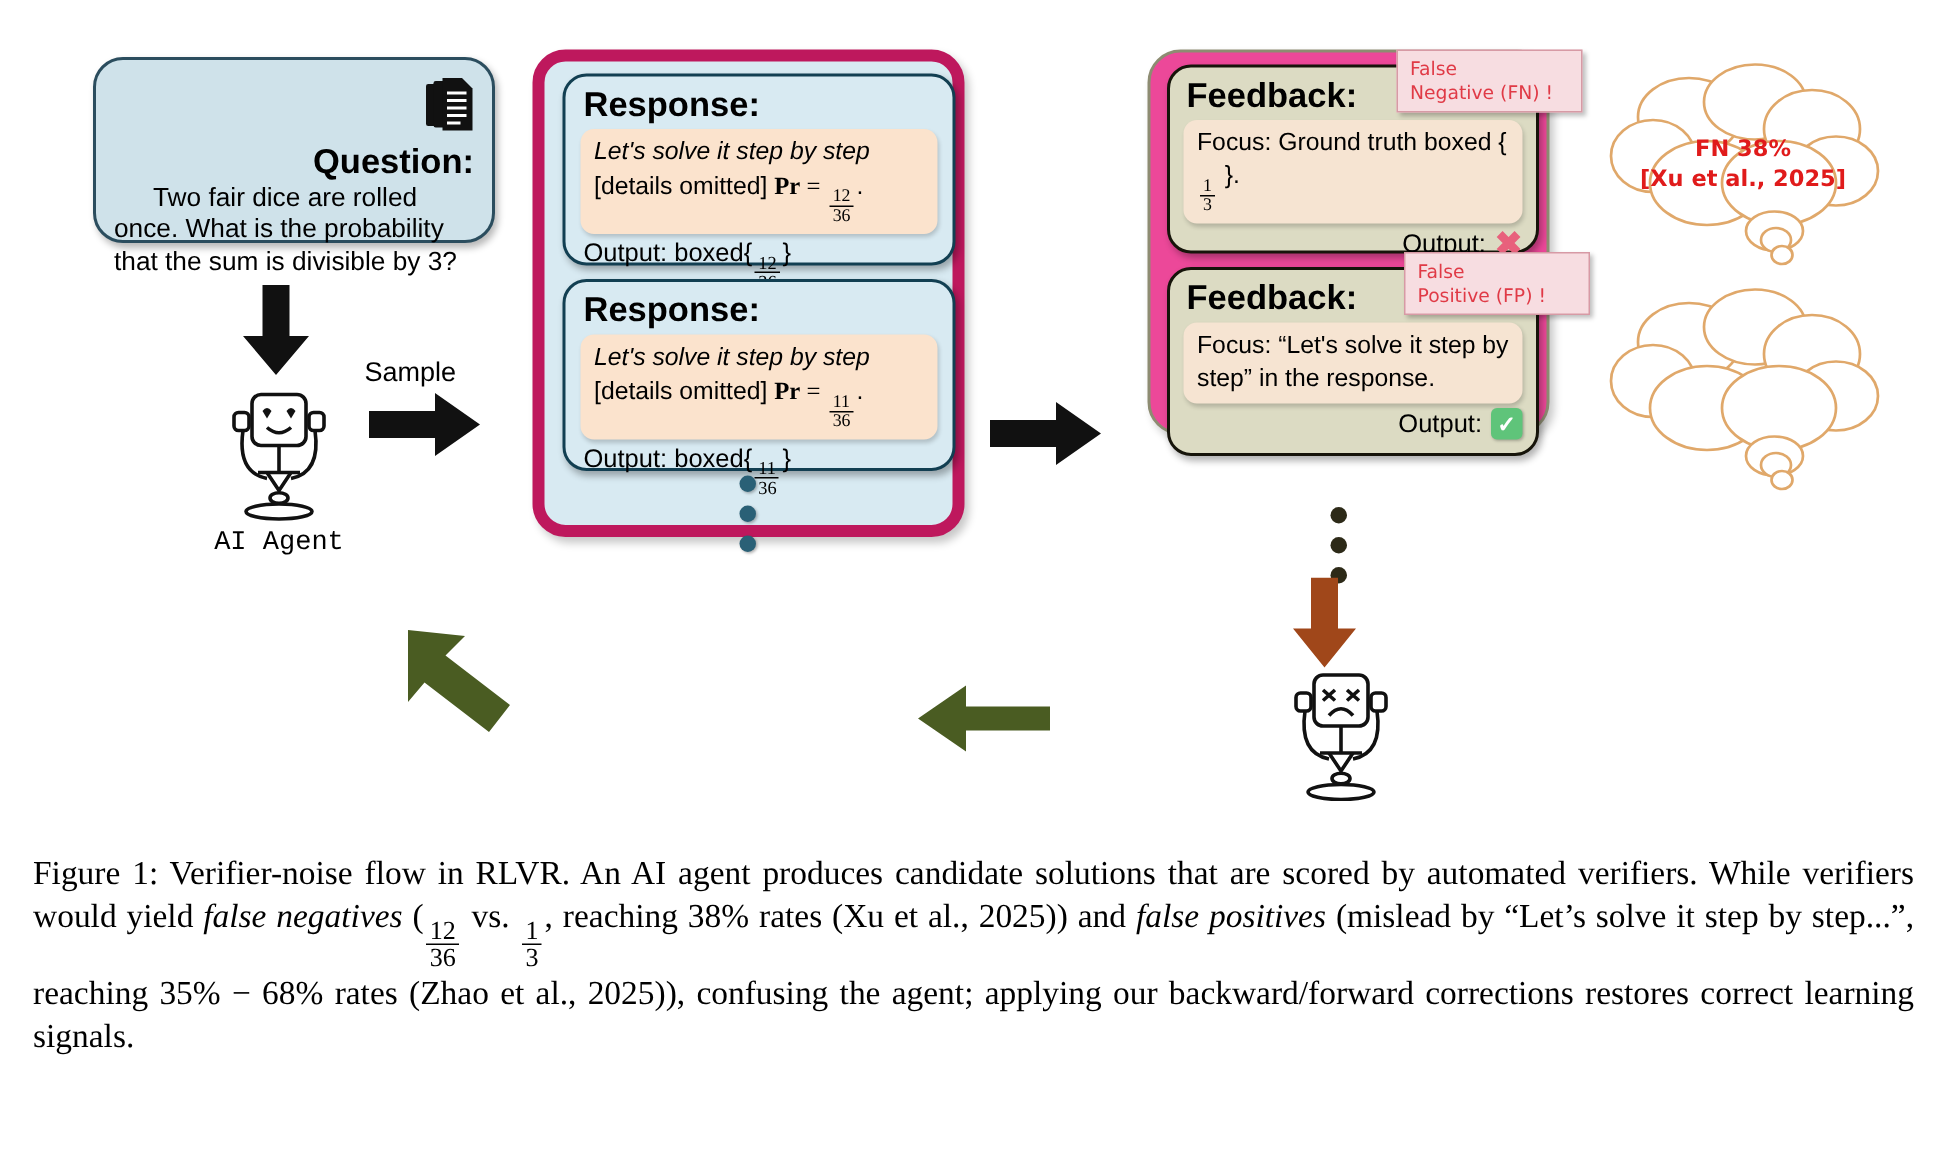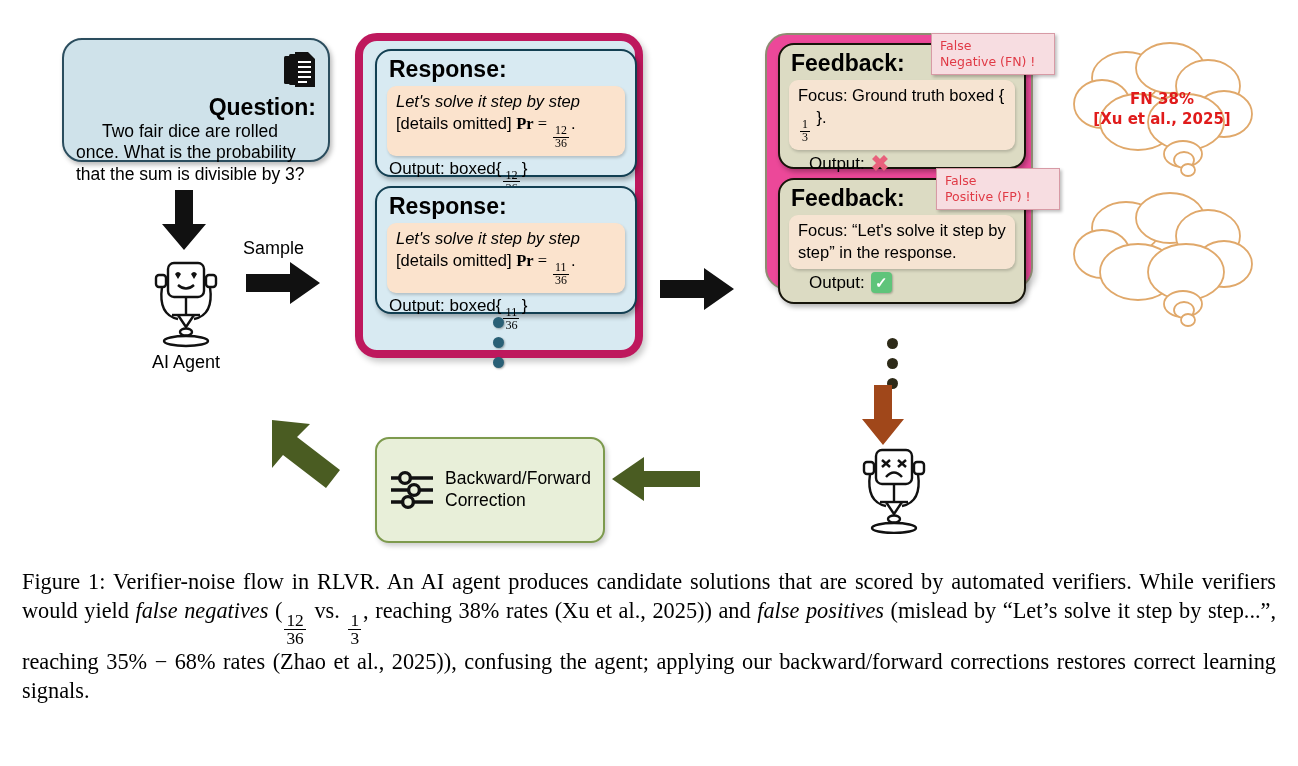--- a/index.html
+++ b/index.html
@@ -77,21 +77,21 @@
     padding:3px 9px 6px 9px;box-sizing:border-box;
   }
   #feedback-1{top:8px;height:126px;}
   #feedback-2{top:143px;height:126px;}
   .fb-title{font-size:23px;font-weight:600;line-height:1.18;margin:2px 0 3px 2px;}
   .fb-quote{
     background:#f6e4d2;border-radius:9px;padding:5px 9px 6px 9px;
     box-shadow:1px 2px 3px rgba(0,0,0,.18);
     font-size:16.5px;line-height:1.3;
   }
-  .fb-out{font-size:17px;margin-top:3px;margin-left:20px;display:flex;align-items:center;gap:6px;}
+  .fb-out{font-size:17px;margin-top:3px;margin-left:20px;display:flex;align-items:center;gap:6px;justify-content:flex-end;}
 
   
   .tag{
     position:absolute;background:#f7dde1;border:1px solid #d79aa5;
     color:#e03a46;font-size:12.5px;line-height:1.25;padding:4px 8px 5px 8px;
     box-shadow:2px 2px 3px rgba(0,0,0,.25);
     font-family:"DejaVu Sans",sans-serif;
   }
   #tag-fn{left:931px;top:33px;width:106px;}
   #tag-fp{left:936px;top:168px;width:106px;}
@@ -105,21 +105,21 @@
   
   .cloud{position:absolute;}
   .cloud .txt{position:absolute;left:0;right:0;top:50%;transform:translateY(-50%);
     text-align:center;color:#e01b1b;font-size:15px;line-height:1.35;font-weight:600;
     font-family:"DejaVu Sans",sans-serif;}
   #cloud-fn{left:1068px;top:38px;width:188px;height:142px;}
   #cloud-fp{left:1068px;top:188px;width:188px;height:142px;}
 
   
   #agent-happy{position:absolute;left:146px;top:257px;width:80px;height:92px;}
-  #agent-label{position:absolute;left:120px;top:352px;width:132px;text-align:center;font-size:18px;}
+  #agent-label{position:absolute;left:120px;top:352px;width:132px;text-align:center;font-size:18px;font-family:Liberation Mono, monospace;}
   #agent-sad{position:absolute;left:855px;top:444px;width:78px;height:90px;}
 
   
   .arrow{position:absolute;}
   #arrow-down-1{left:153px;top:190px;width:62px;height:62px;}
   #sample-label{position:absolute;left:243px;top:238px;font-size:18px;}
   #arrow-sample{left:246px;top:262px;width:76px;height:42px;}
   #arrow-mid{left:660px;top:268px;width:76px;height:42px;}
   #arrow-orange{left:855px;top:385px;width:58px;height:62px;}
   #arrow-green-left{left:610px;top:455px;width:90px;height:48px;}
@@ -319,38 +319,20 @@
       <path d="M90 16 H34 V2 L2 24 l32 22 V32 h56 z" fill="#4a5c22"></path>
     </svg>
   </span>
 
   <span class="arrow" id="arrow-green-up">
     <svg width="78" height="78" viewBox="0 0 78 78">
       <path d="M2 2 L40 6 L27 19 L70 52 L56 70 L13 37 L2 50 z" fill="#4a5c22"></path>
     </svg>
   </span>
 
-  <div class="card" id="correction-box">
-    <span id="sliders-icon">
-      <svg width="46" height="46" viewBox="0 0 46 46">
-        <g stroke="#111" stroke-width="3.4" fill="none">
-          <line x1="2" y1="11" x2="44" y2="11"></line>
-          <line x1="2" y1="23" x2="44" y2="23"></line>
-          <line x1="2" y1="35" x2="44" y2="35"></line>
-          <circle cx="16" cy="11" r="5.4" fill="#e8efd9"></circle>
-          <circle cx="25" cy="23" r="5.4" fill="#e8efd9"></circle>
-          <circle cx="19" cy="35" r="5.4" fill="#e8efd9"></circle>
-        </g>
-      </svg>
-    </span>
-    <div id="correction-text">
-      <div>Backward/Forward</div>
-      <div>Correction</div>
-    </div>
-  </div>
 
   <span id="agent-happy">
     <svg width="80" height="92" viewBox="0 0 80 92">
       <g fill="none" stroke="#111" stroke-width="2.4">
         <rect x="22" y="6" width="36" height="34" rx="6"></rect>
         <rect x="10" y="18" width="10" height="12" rx="3"></rect>
         <rect x="60" y="18" width="10" height="12" rx="3"></rect>
         <path d="M16 30 q-4 28 16 32"></path>
         <path d="M64 30 q4 28 -16 32"></path>
         <line x1="40" y1="40" x2="40" y2="58"></line>

